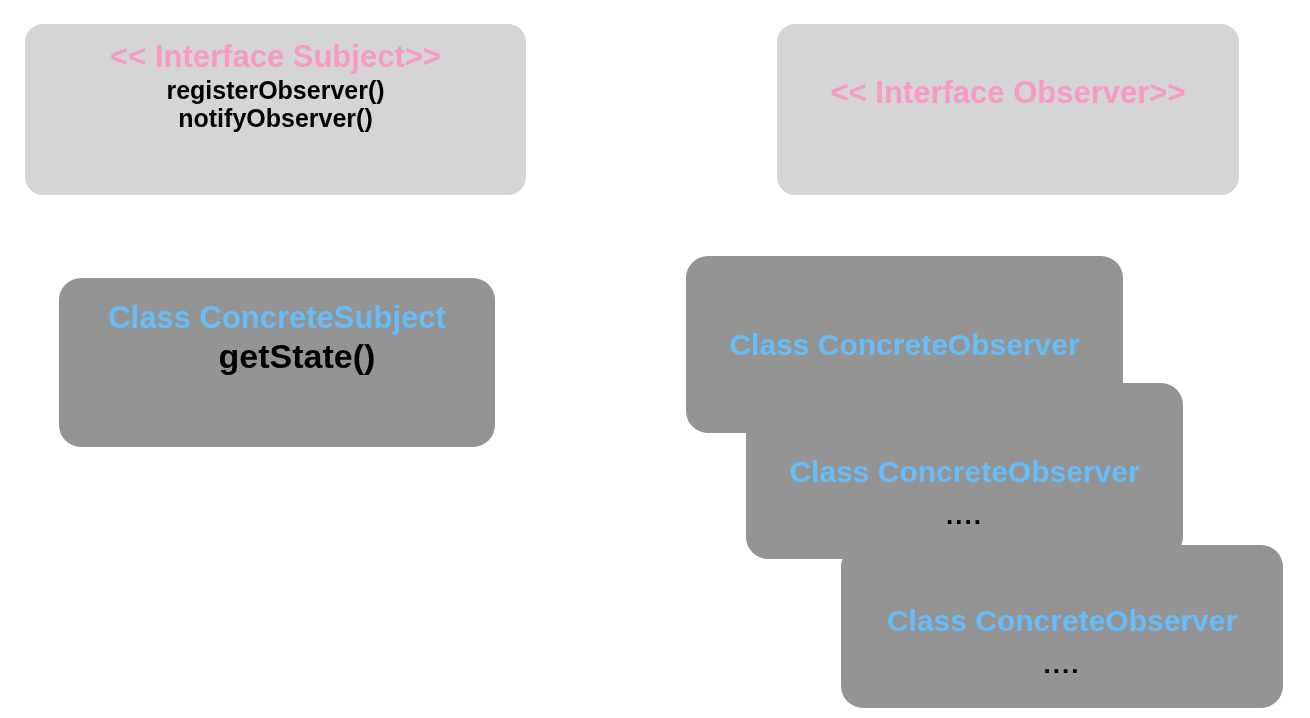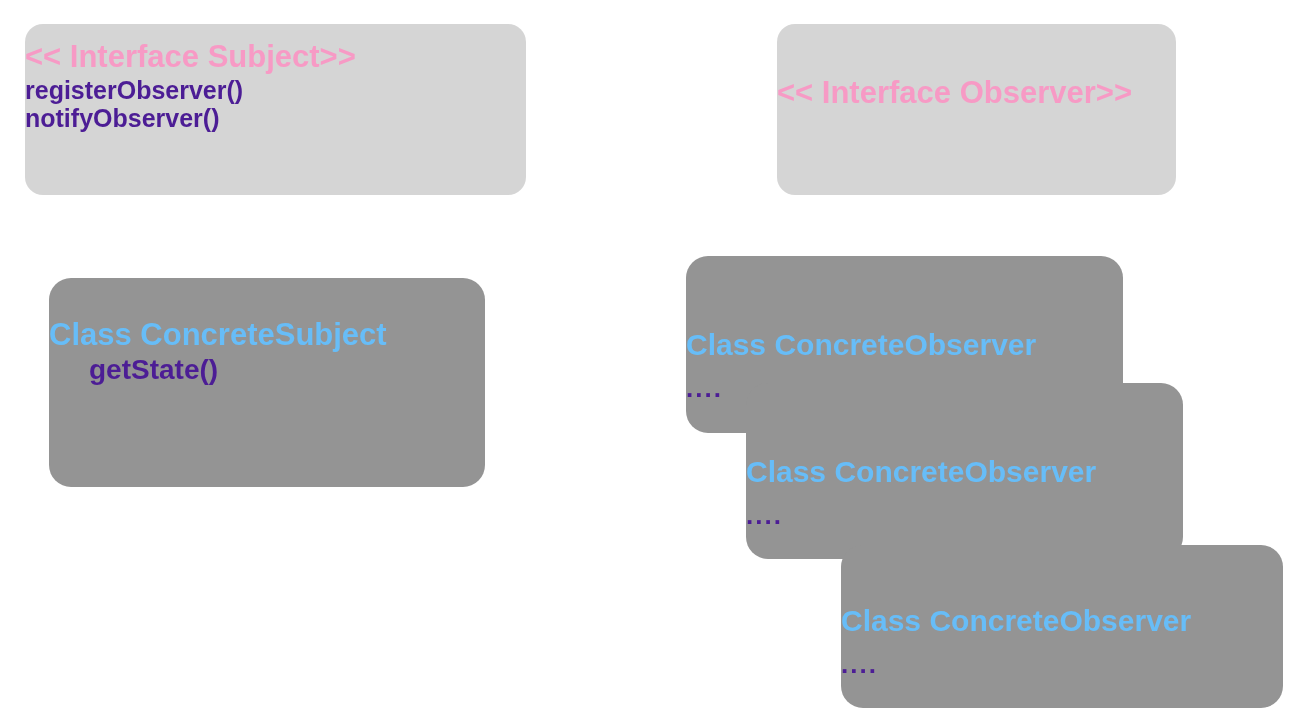--- a/index.html
+++ b/index.html
@@ -13,69 +13,69 @@
     width: 1310px;
     height: 718px;
     background: #ffffff;
     overflow: hidden;
     font-family: "Liberation Sans", sans-serif;
   }
   .node {
     position: absolute;
     box-sizing: border-box;
     border-radius: 20px;
-    text-align: left;
+    text-align: center;
     overflow: hidden;
   }
   .node.interface {
     background: #d5d5d5;
     border-radius: 18px;
   }
   .node.concrete {
     background: #949494;
     border-radius: 22px;
   }
   .node-title {
     font-weight: bold;
     line-height: 1.12;
     white-space: nowrap;
   }
   .node-title.pink  { color: #f79ac5; }
   .node-title.blue  { color: #67bdf8; }
   .node-member {
-    color: #4c1d95;
+    color: #000000;
     font-weight: bold;
     line-height: 1.12;
     white-space: nowrap;
   }
   .members { margin-top: 1px; }
 
   
   #iface-subject {
     left: 25px; top: 24px; width: 501px; height: 171px;
     padding-top: 16px;
   }
   #iface-subject .node-title { font-size: 31px; }
   #iface-subject .node-member { font-size: 25px; }
 
   
   #iface-observer {
-    left: 777px; top: 24px; width: 399px; height: 171px;
+    left: 777px; top: 24px; width: 462px; height: 171px;
     padding-top: 52px;
   }
   #iface-observer .node-title { font-size: 31px; }
   #iface-observer .node-member { font-size: 25px; }
 
   
   #class-concrete-subject {
-    left: 49px; top: 278px; width: 436px; height: 209px;
-    padding-top: 40px;
+    left: 59px; top: 278px; width: 436px; height: 169px;
+    padding-top: 23px;
   }
   #class-concrete-subject .node-title { font-size: 31px; }
-  #class-concrete-subject .node-member { font-size: 28px; margin-left: 40px; }
+  #class-concrete-subject .node-member { font-size: 34px; margin-left: 40px; }
 
   
   .observer-card .node-title { font-size: 30px; margin-top: 16px; }
   .observer-card .node-member {
     font-size: 26px;
     letter-spacing: 2px;
     margin-top: 12px;
   }
   #class-concrete-observer-1 {
     left: 686px; top: 256px; width: 437px; height: 177px;

